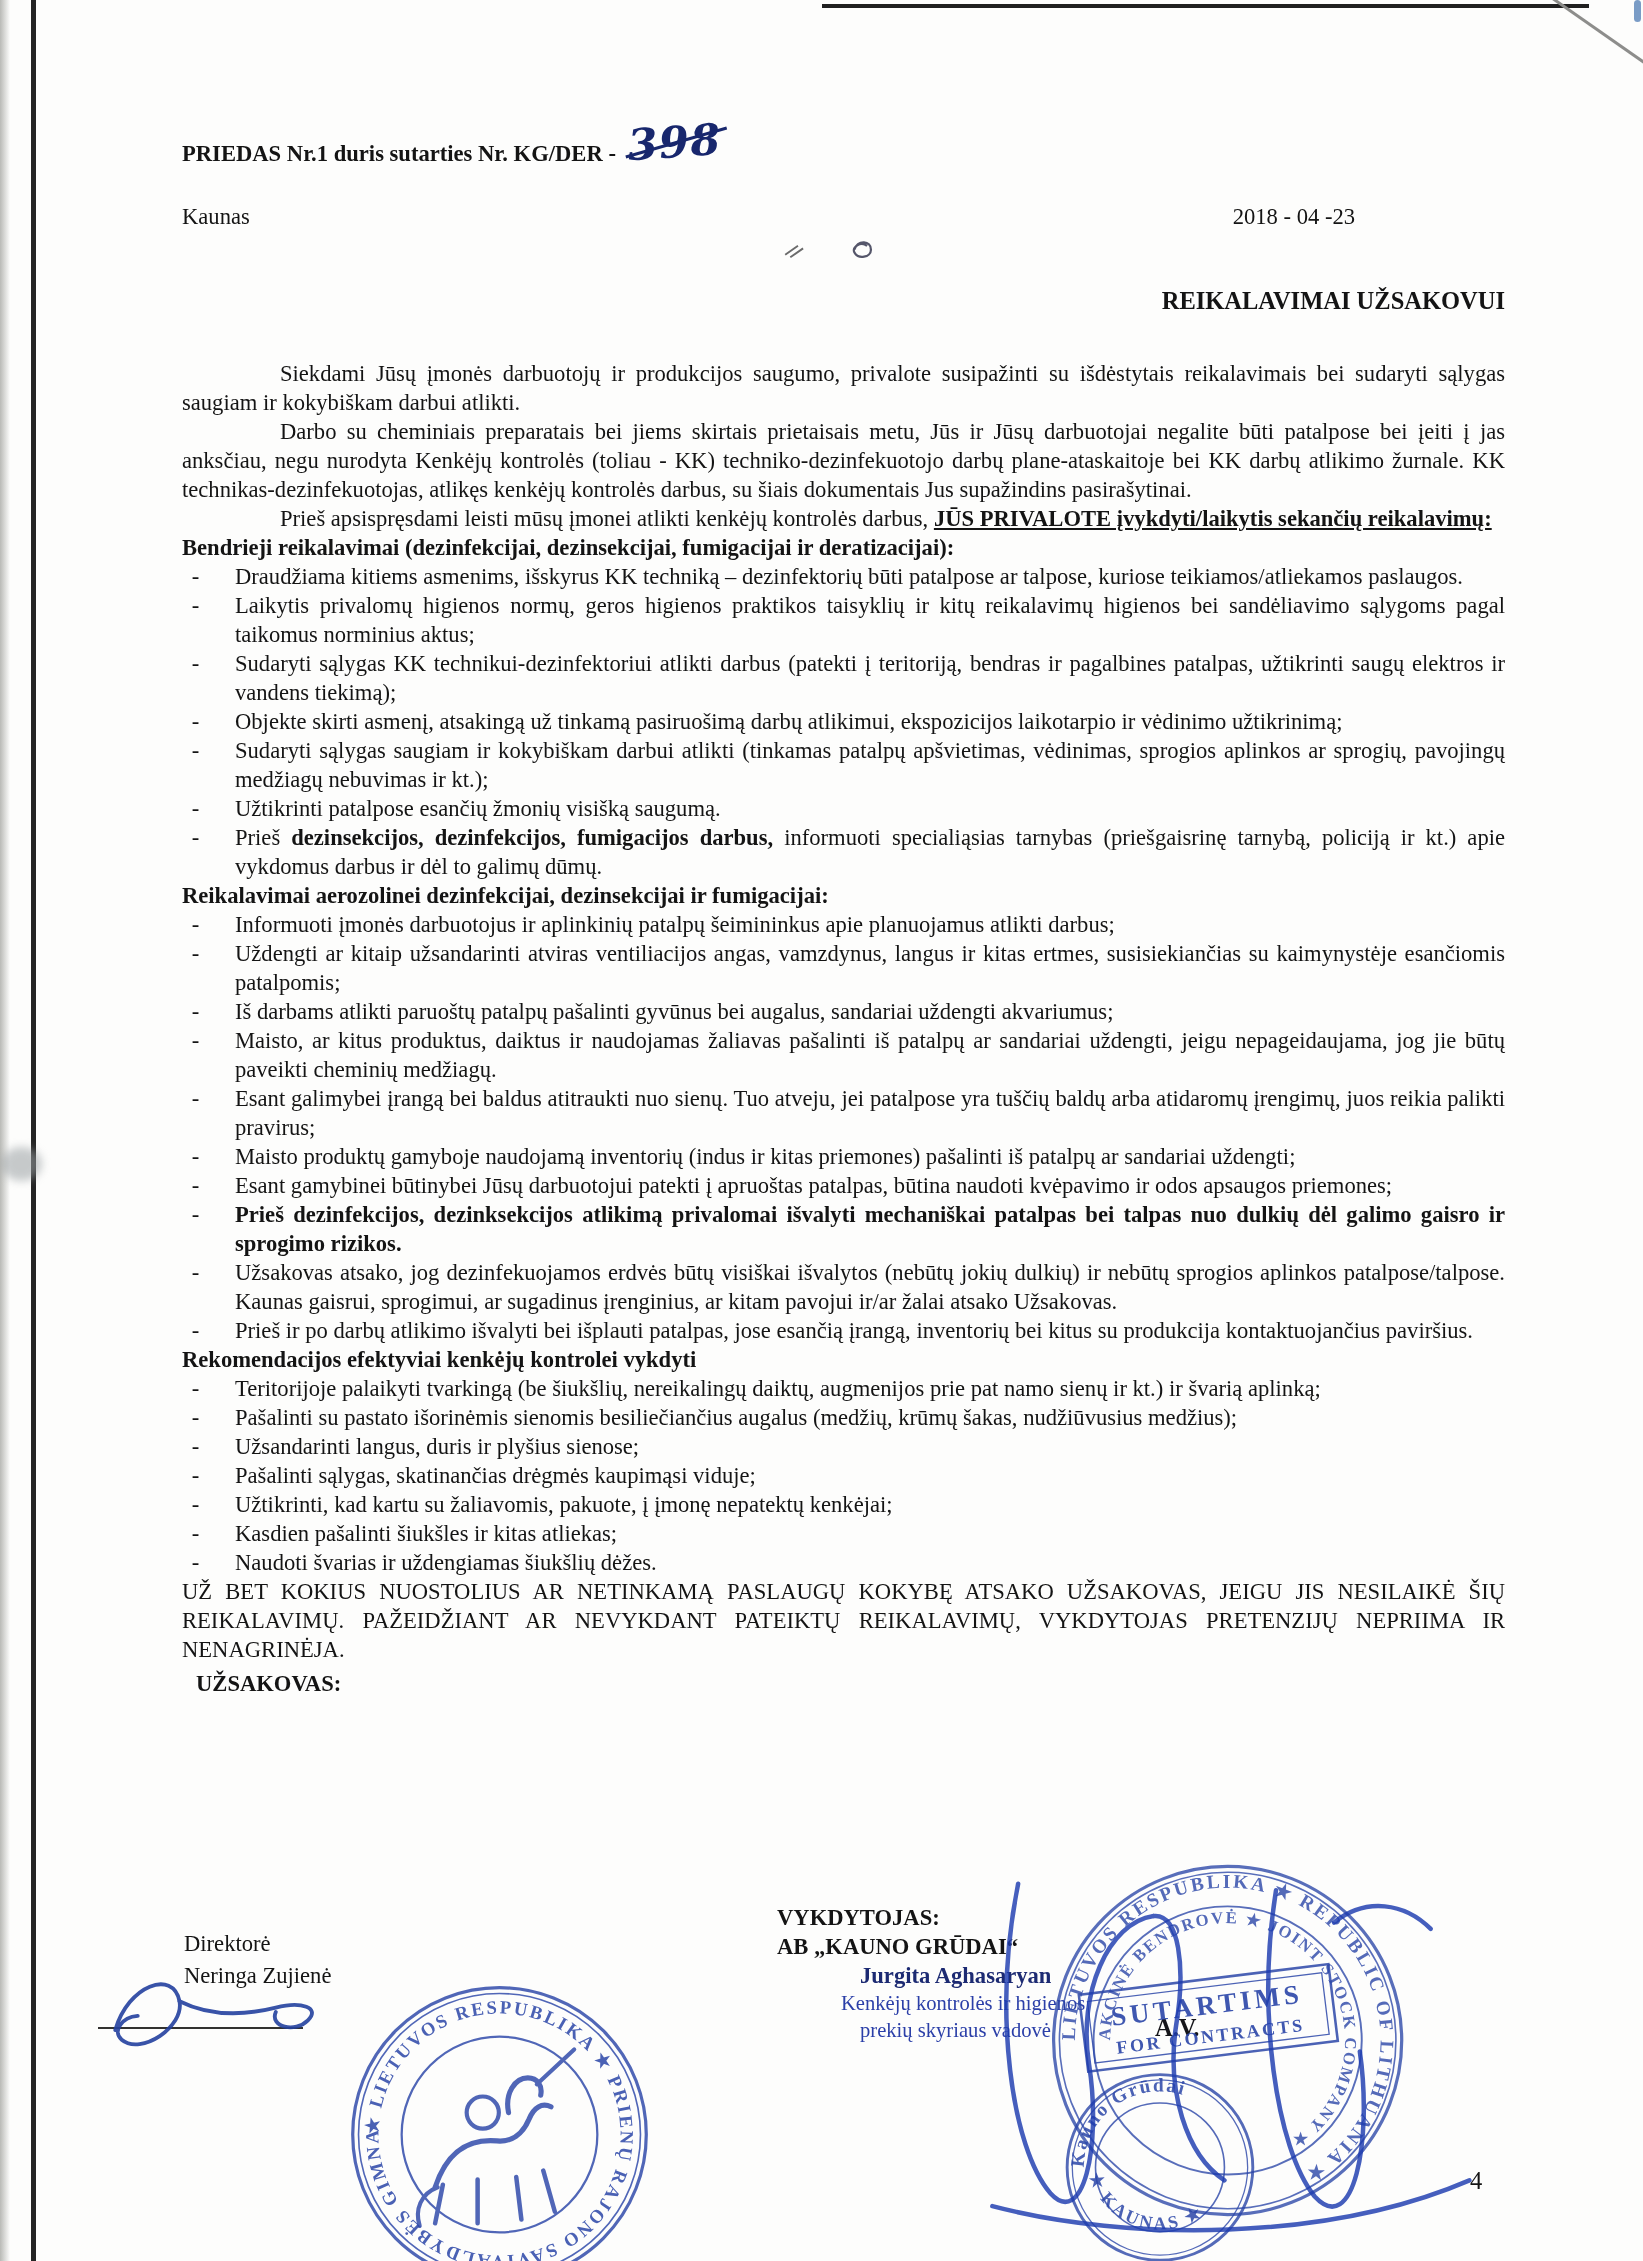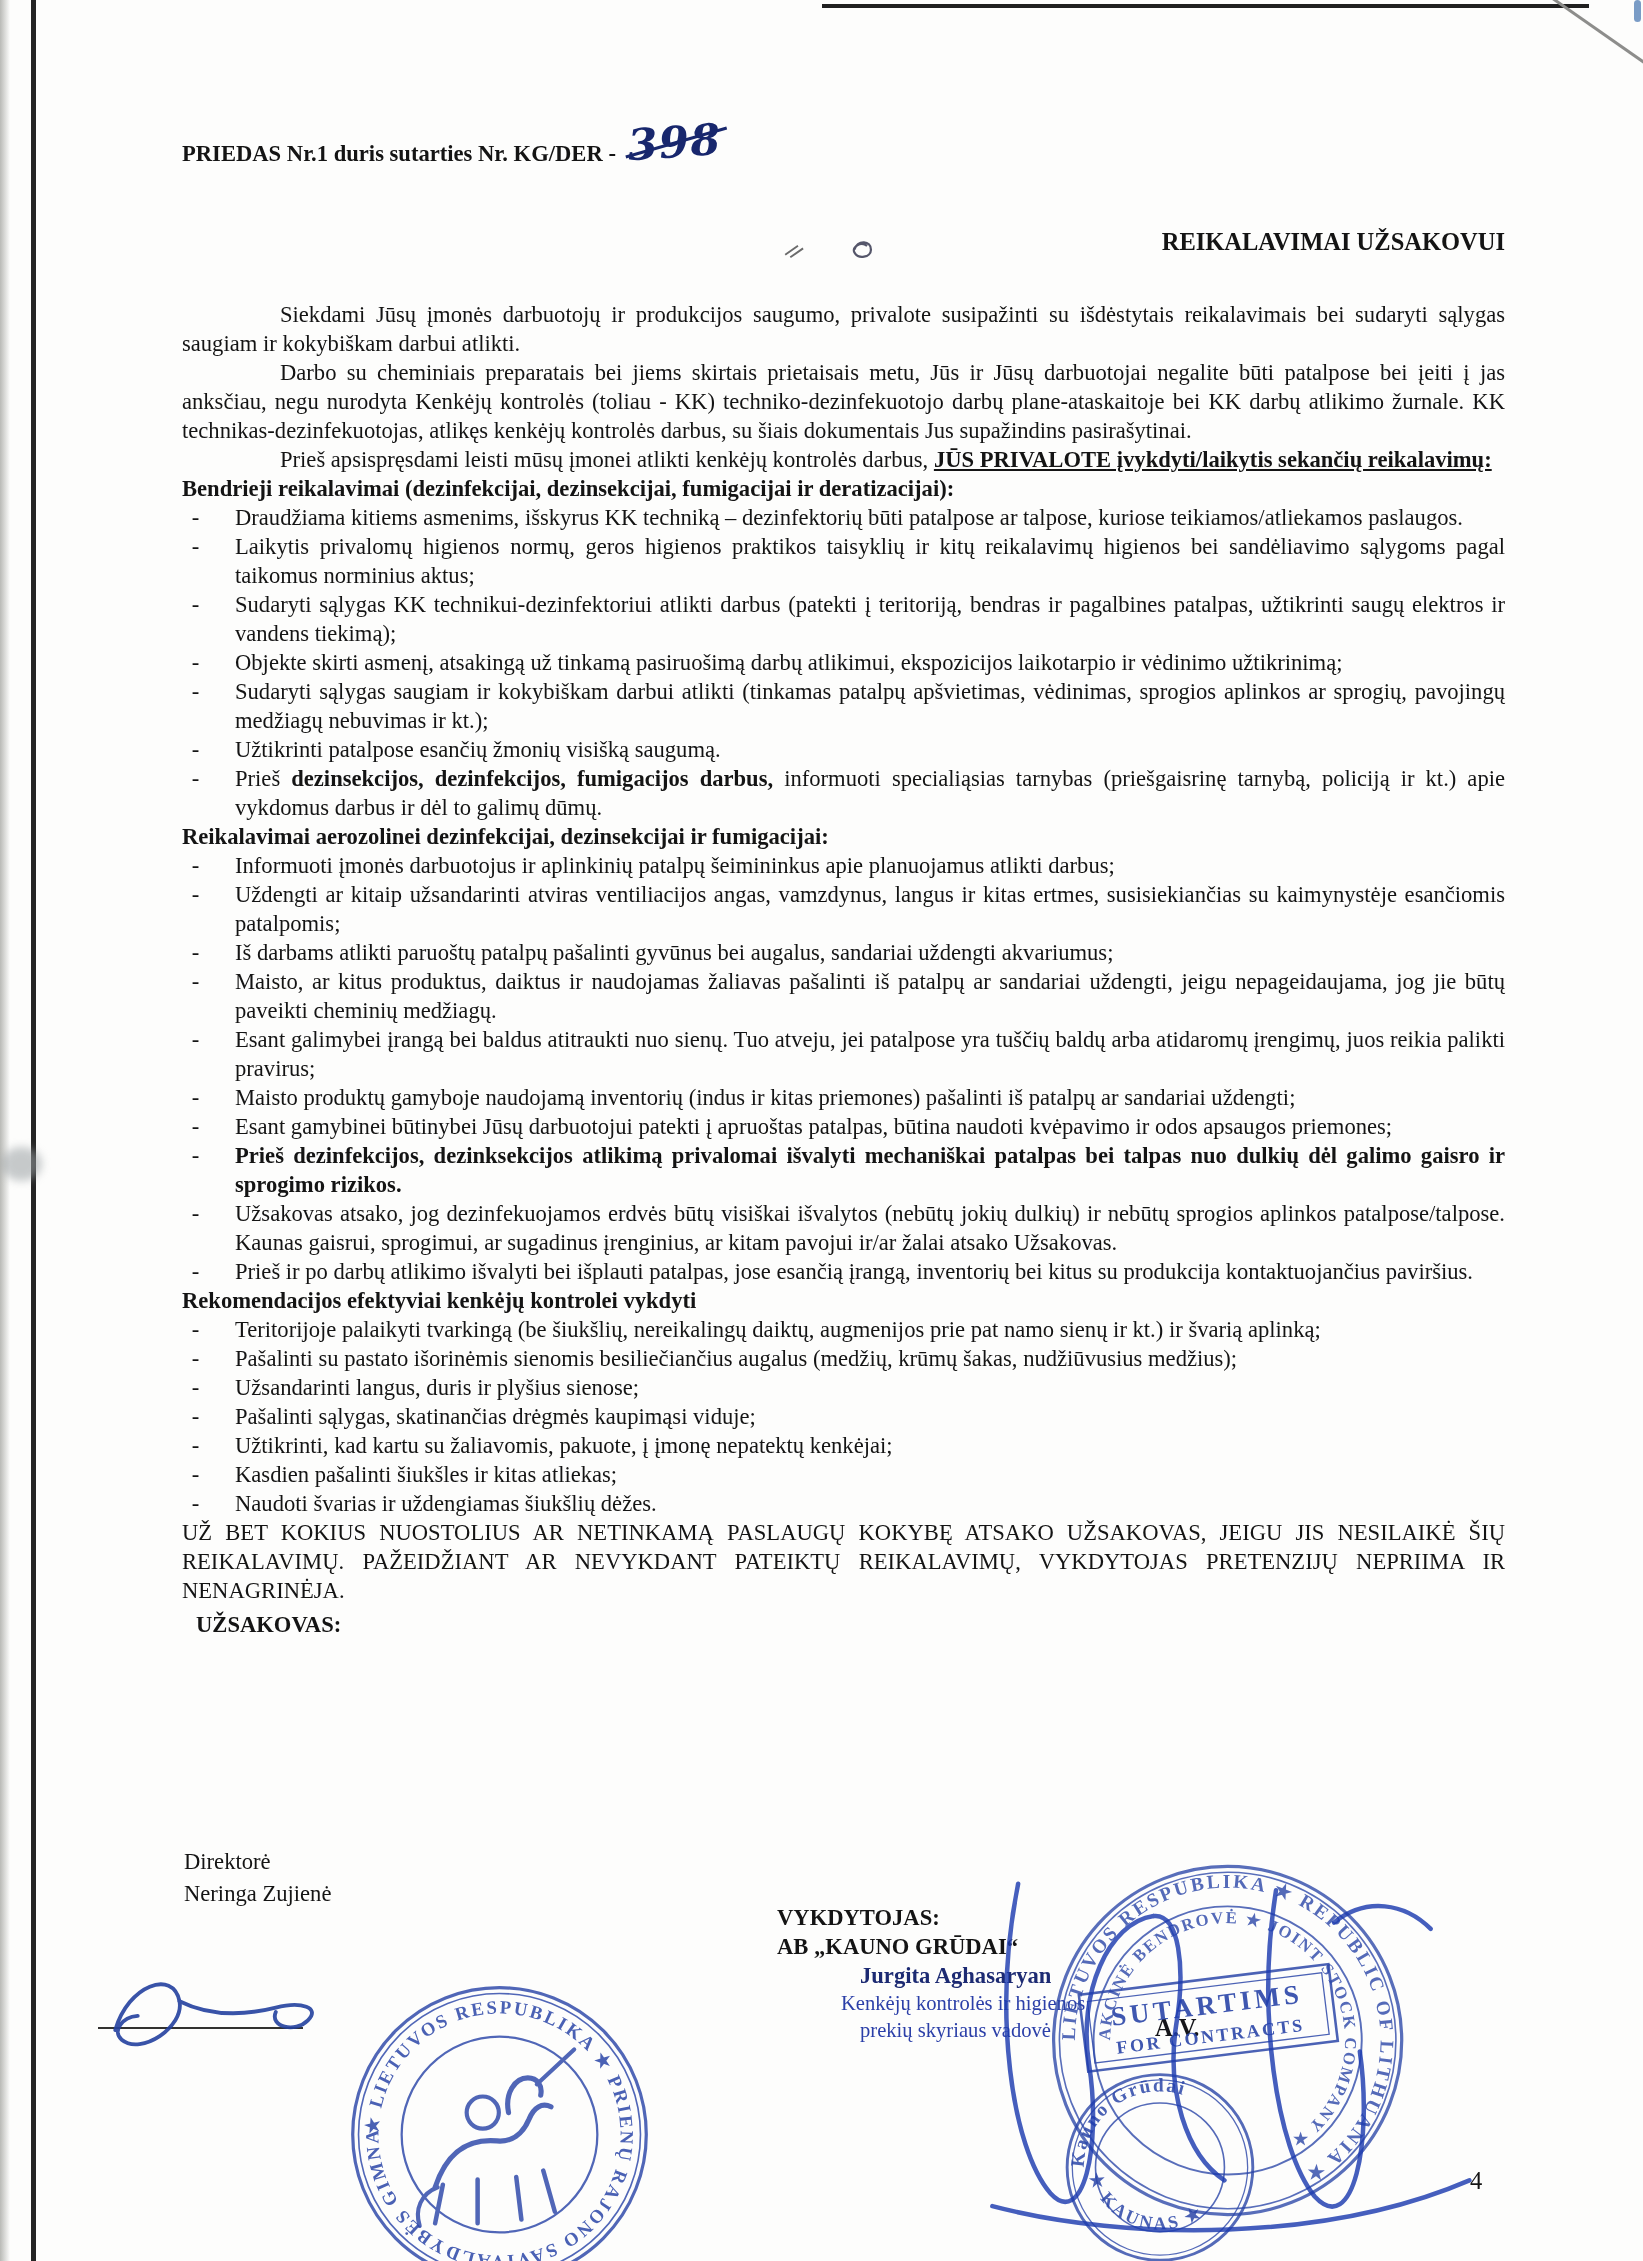--- a/index.html
+++ b/index.html
@@ -34,21 +34,21 @@
   .city-date { display:flex; justify-content:space-between; padding-right:150px; margin-top:30px; }
   .title { margin-top:55px; margin-bottom:44px; text-align:right; font-size:24.5px; font-weight:bold; }
   p.indent { text-indent:98px; }
   .sec-h { font-weight:bold; }
   ul.dash-list { list-style:none; }
   li.dash-item { position:relative; padding-left:53px; }
   li.dash-item::before { content:"-"; position:absolute; left:9.7px; }
   .closing { }
   .uzsak { font-weight:bold; padding-left:14px; margin-top:5.2px; }
   
-  .sig-left { position:absolute; left:184px; top:1846px; font-size:22.6px; line-height:32px; }
+  .sig-left { position:absolute; left:184px; top:1928px; font-size:22.6px; line-height:32px; }
   .sig-line { position:absolute; left:98px; top:2027px; width:205px; border-top:2.6px solid #323230; }
   .sig-right { position:absolute; left:777px; top:1903px; font-size:22.6px; line-height:29px; width:490px; }
   .ex-person { padding-left:83px; font-weight:bold; color:#1c2a72; }
   .ex-dept1 { padding-left:64px; color:#2b3fa8; font-size:20.6px; line-height:27px; }
   .ex-dept2 { padding-left:83px; color:#2b3fa8; font-size:20.6px; line-height:27px; }
   .ex-av { position:absolute; left:1155px; top:2014px; font-size:24.5px; font-weight:bold; color:#15151a; }
   .page-number { position:absolute; left:1470px; top:2167px; font-size:24.5px; }
   
   svg.stamp, svg.script { position:absolute; }
   .stamp text { font-family:"Liberation Serif", serif; fill:#2b46a8; font-weight:bold; }
@@ -70,20 +70,24 @@
     <path d="M120,26 c6,-16 26,-14 26,0 c0,12 -20,16 -26,4 c-4,-8 10,-18 20,-10" stroke="#55566a" stroke-width="3.5" fill="none"></path>
   </svg>
 
   <div class="content">
 
     <div class="priedas-line">
       <span class="b">PRIEDAS Nr.1 duris sutarties Nr. KG/DER -</span>
       <span class="handwritten">398</span>
     </div>
 
+    <div class="city-date">
+      <span>Kaunas</span>
+      <span>2018 - 04 -23</span>
+    </div>
 
     <h1 class="title">REIKALAVIMAI UŽSAKOVUI</h1>
 
     <p class="indent">Siekdami Jūsų įmonės darbuotojų ir produkcijos saugumo, privalote susipažinti su išdėstytais reikalavimais bei sudaryti sąlygas saugiam ir kokybiškam darbui atlikti.</p>
     <p class="indent">Darbo su cheminiais preparatais bei jiems skirtais prietaisais metu, Jūs ir Jūsų darbuotojai negalite būti patalpose bei įeiti į jas anksčiau, negu nurodyta Kenkėjų kontrolės (toliau -  KK) techniko-dezinfekuotojo darbų plane-ataskaitoje bei KK darbų atlikimo žurnale. KK technikas-dezinfekuotojas, atlikęs kenkėjų kontrolės darbus, su šiais dokumentais Jus supažindins pasirašytinai.</p>
     <p class="indent"><span>Prieš apsispręsdami leisti mūsų įmonei atlikti kenkėjų kontrolės darbus, </span><span class="b u">JŪS PRIVALOTE įvykdyti/laikytis sekančių reikalavimų:</span></p>
 
     <div>
       <div class="sec-h">Bendrieji reikalavimai (dezinfekcijai, dezinsekcijai, fumigacijai ir deratizacijai):</div>
       <ul class="dash-list">

